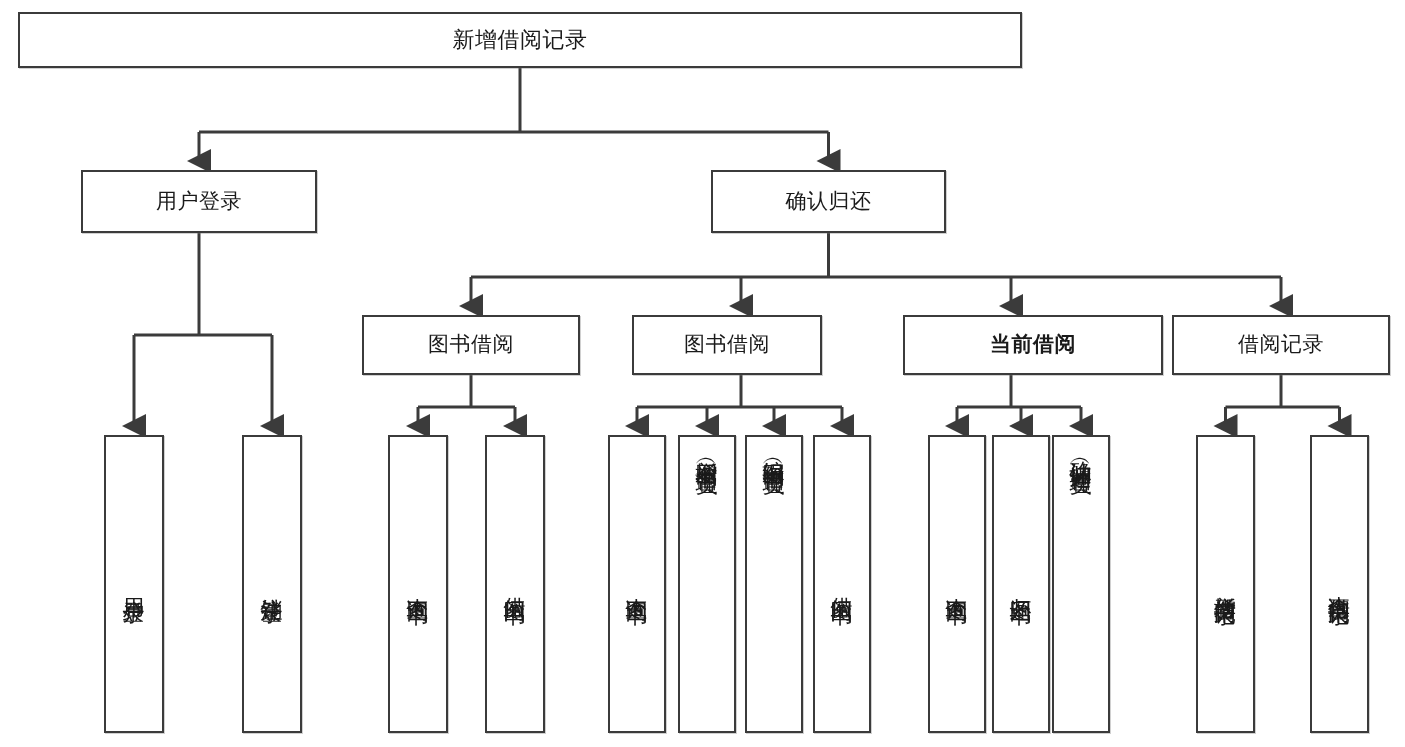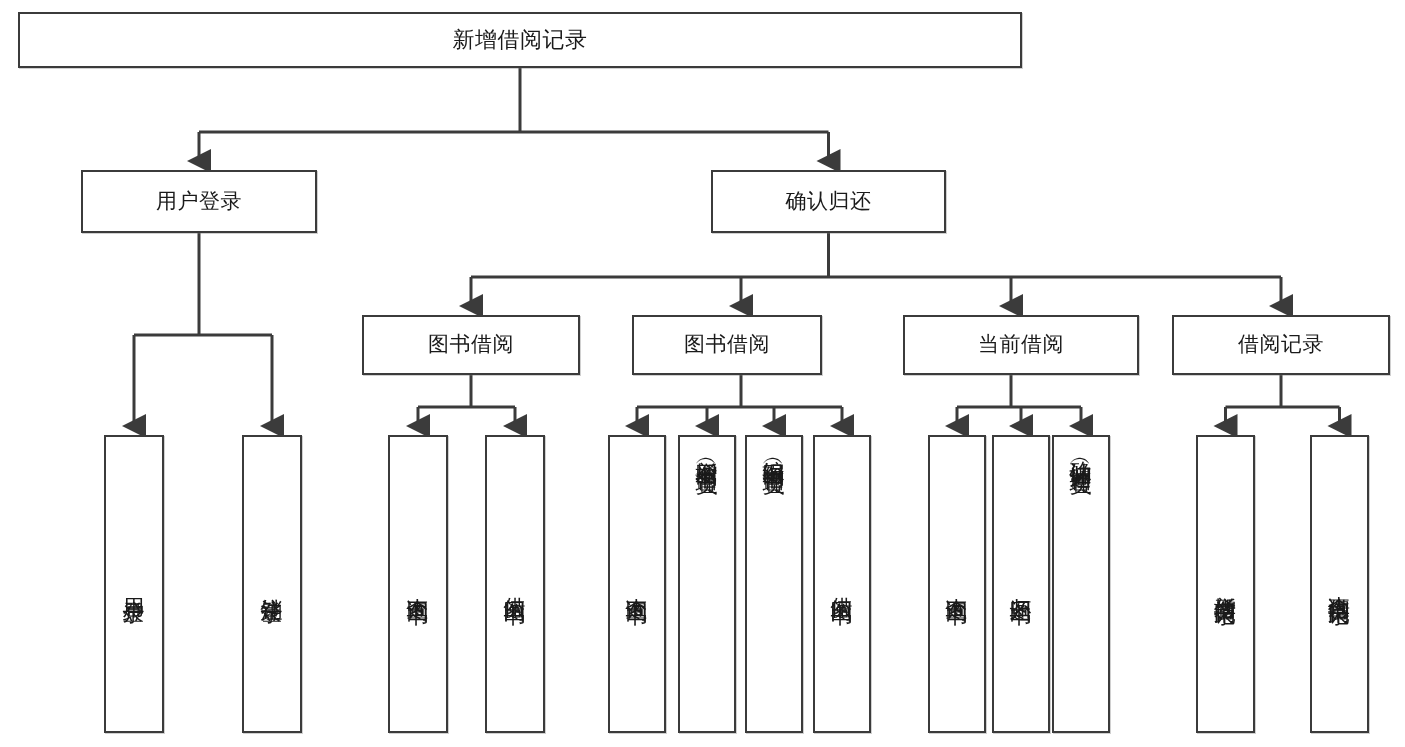--- a/index.html
+++ b/index.html
@@ -135,21 +135,21 @@
       </div>
       <div class="node horizontal" style="left: 711px; top: 170px; width: 235px; height: 63px;">
         <span class="node-label">确认归还</span>
       </div>
       <div class="node horizontal" style="left: 362px; top: 315px; width: 218px; height: 60px;">
         <span class="node-label">图书借阅</span>
       </div>
       <div class="node horizontal" style="left: 632px; top: 315px; width: 190px; height: 60px;">
         <span class="node-label">图书借阅</span>
       </div>
-      <div class="node horizontal" style="left: 903px; top: 315px; width: 236px; height: 60px;">
+      <div class="node horizontal" style="left: 903px; top: 315px; width: 260px; height: 60px; font-weight: bold;">
         <span class="node-label">当前借阅</span>
       </div>
       <div class="node horizontal" style="left: 1172px; top: 315px; width: 218px; height: 60px;">
         <span class="node-label">借阅记录</span>
       </div>
       <div class="node vertical centered" style="left: 104px; top: 435px; width: 60px; height: 298px;">
         <span class="node-label">用户登录</span>
       </div>
       <div class="node vertical centered" style="left: 242px; top: 435px; width: 60px; height: 298px;">
         <span class="node-label">注销登录</span>

